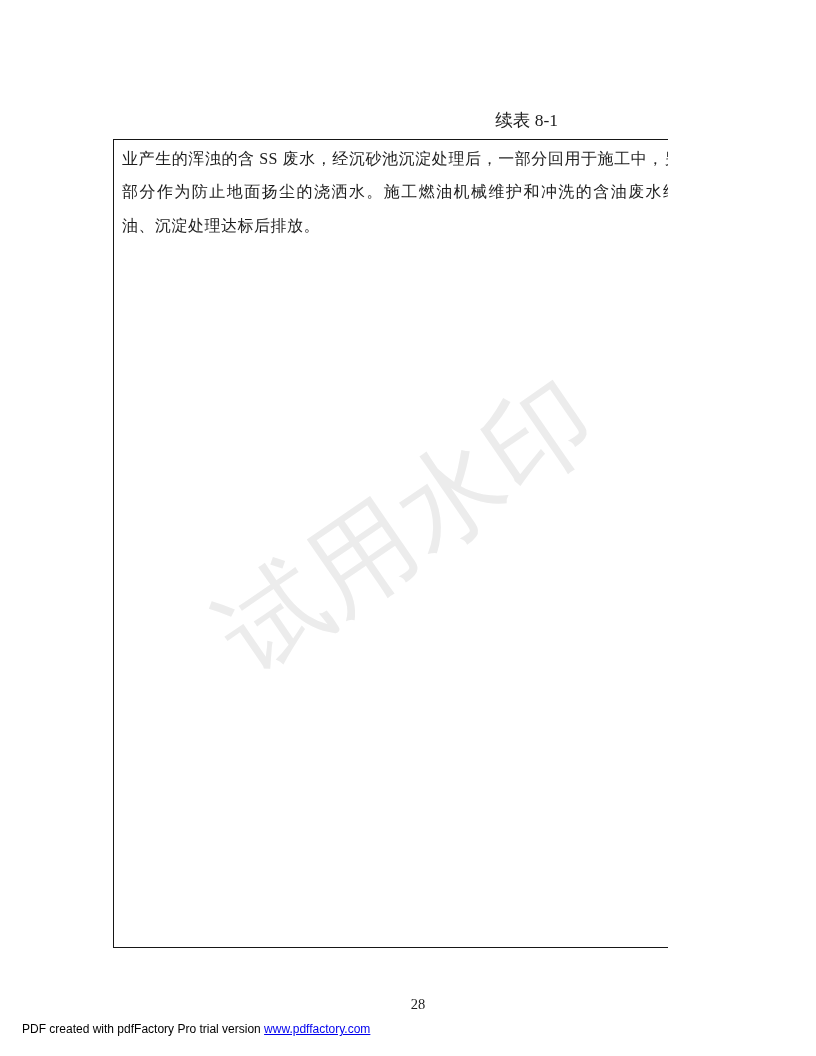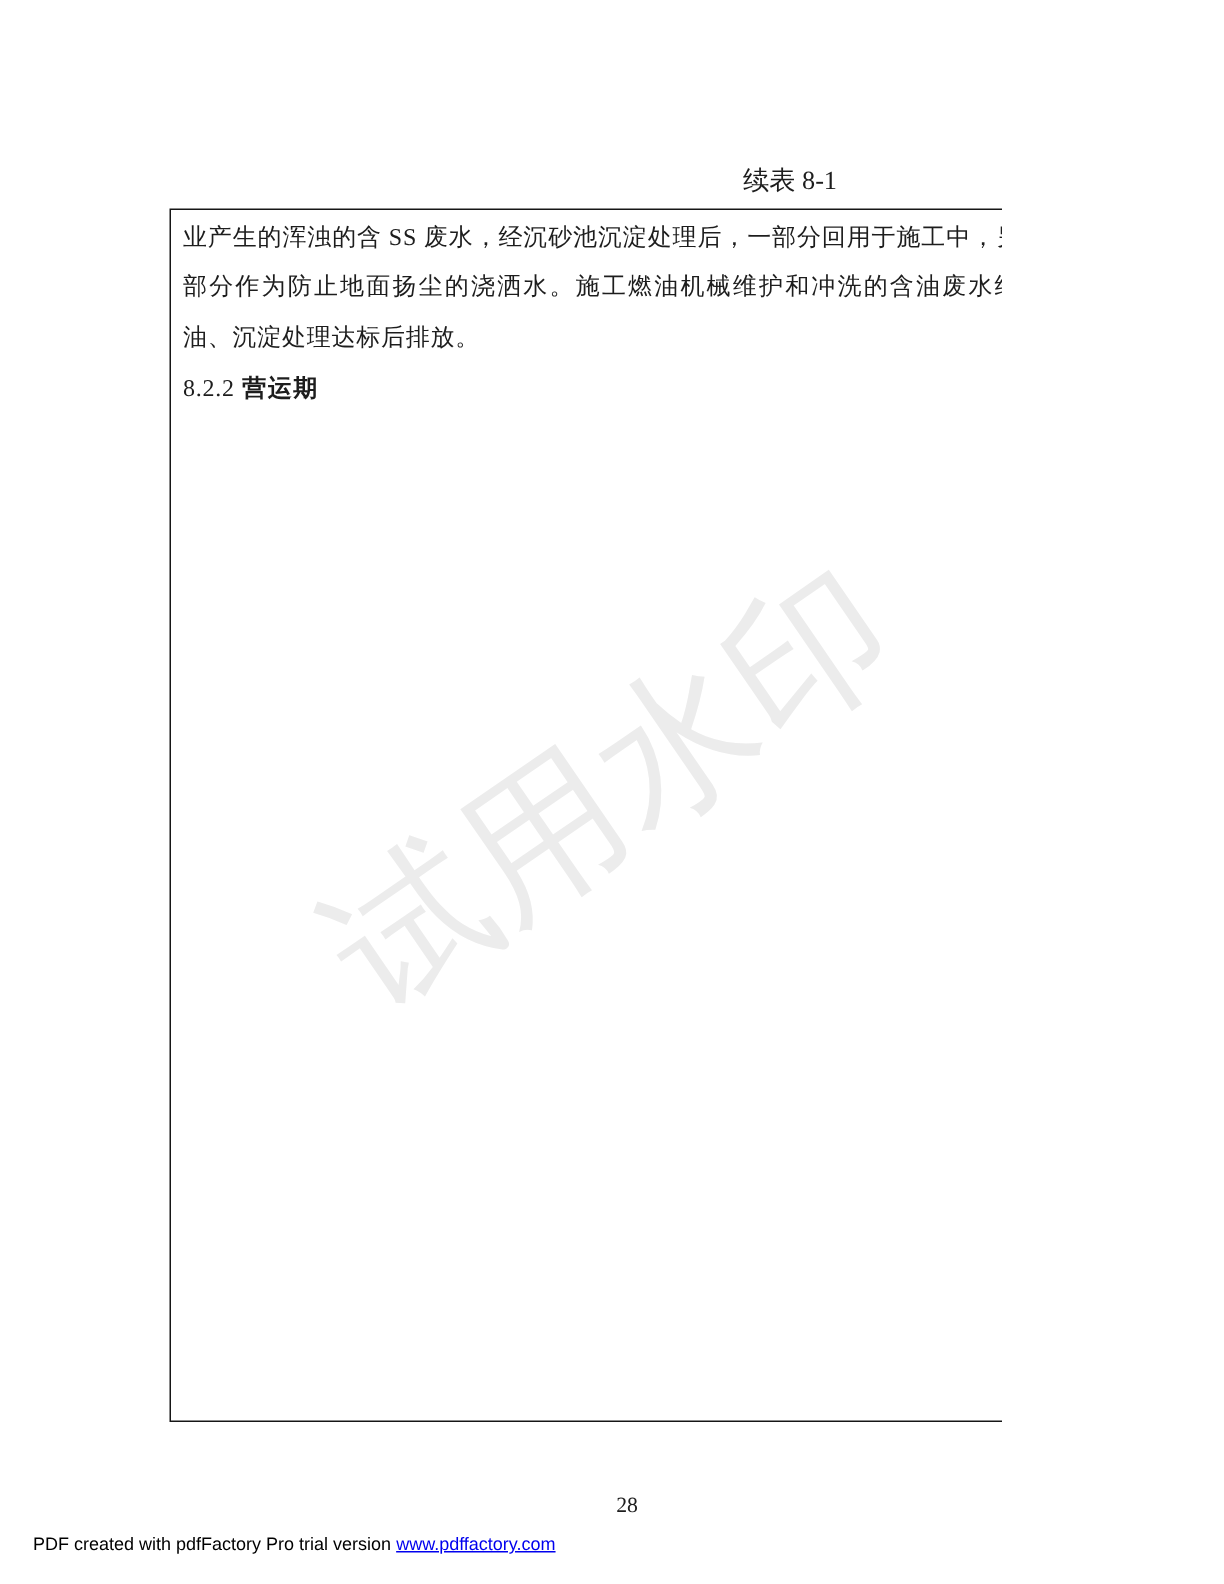--- a/index.html
+++ b/index.html
@@ -105,23 +105,20 @@
 <body>
 
 <div class="page">
 
   <div class="watermark" style="color: rgb(236, 236, 236);">试用水印</div>
 
   <div class="continued-label">续表 8-1</div>
 
   <div class="table-box">
     <p class="para">业产生的浑浊的含 SS 废水，经沉砂池沉淀处理后，一部分回用于施工中，另一部分作为防止地面扬尘的浇洒水。施工燃油机械维护和冲洗的含油废水经隔油、沉淀处理达标后排放。</p>
-    <p class="heading">
-      <span class="sec-num">8.2.2</span><span class="sec-title">营运期</span>
-    </p>
   </div>
 
   <div class="page-number">28</div>
 
   <div class="pdf-footer">
     <span>PDF created with pdfFactory Pro trial version </span><a style="color: rgb(0, 0, 238);">www.pdffactory.com</a>
   </div>
 
 </div>
 

